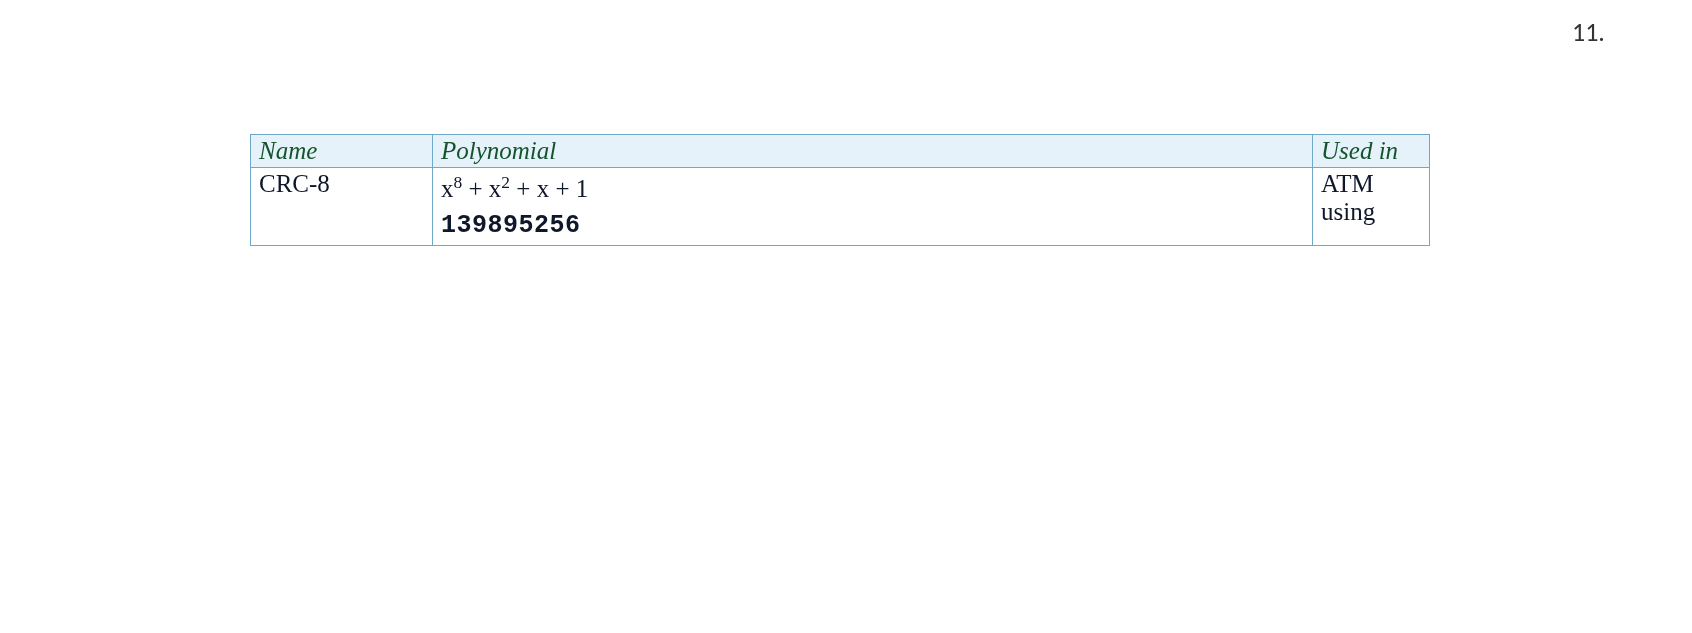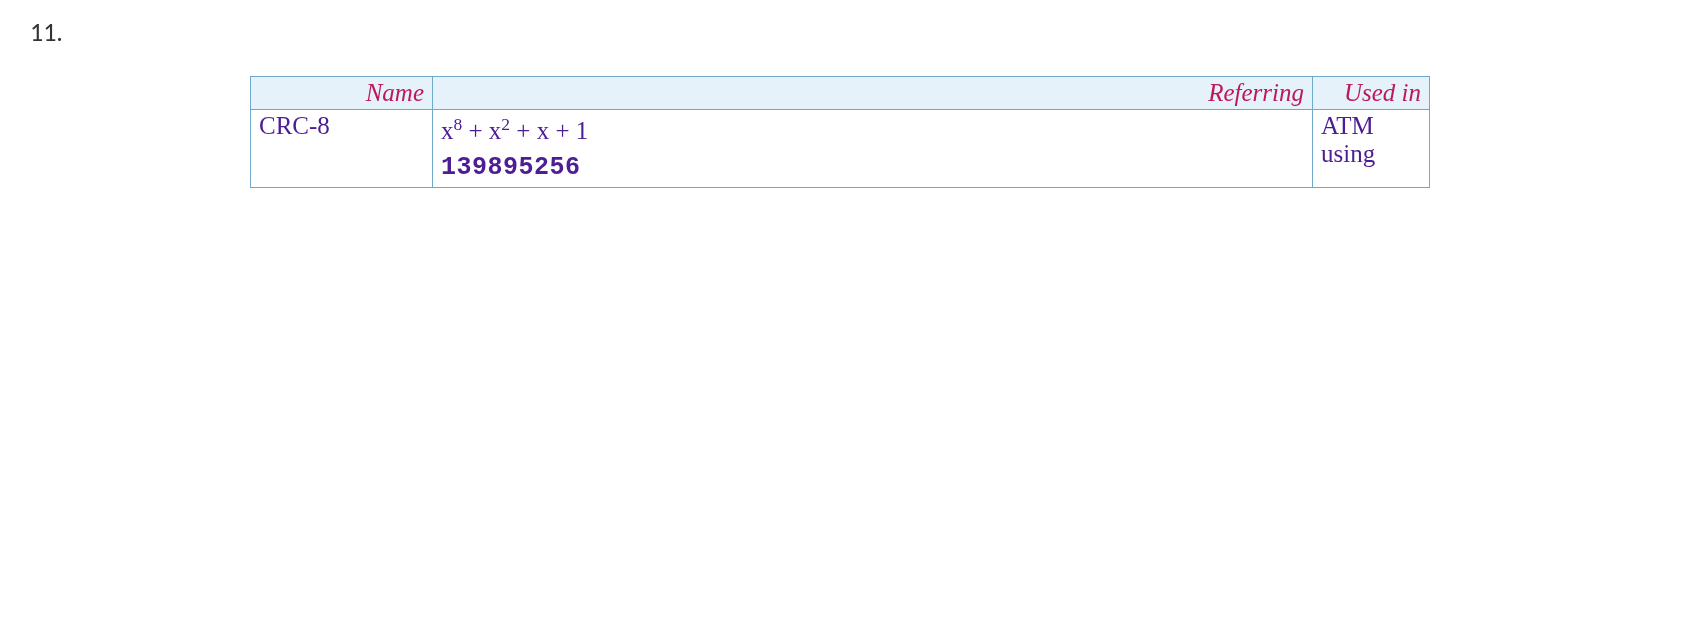--- a/index.html
+++ b/index.html
@@ -8,20 +8,21 @@
     color: #333;
     margin: 0;
     padding: 16px 30px;
     background: #fff;
     width: 1692px;
     box-sizing: border-box;
   }
   .question {
     display: flex;
     align-items: flex-end;
+    flex-direction: column;
   }
   .qnum {
     width: 90px;
     flex: 0 0 90px;
   }
   .qbody {
     flex: 1;
     line-height: 1.35;
   }
   .part {
@@ -40,29 +41,29 @@
     padding: 2px 8px;
     text-align: left;
     vertical-align: top;
     font-size: 25px;
   }
   table.crc th {
     background: #e6f2f9;
     font-family: 'Times New Roman', Times, serif;
     font-style: italic;
     font-weight: normal;
-    text-align: right;
-    color: #be185d;
+    text-align: left;
+    color: #14532d;
   }
   table.crc th.name { width: 165px; }
   table.crc th.poly { width: auto; }
   table.crc th.used { width: 100px; }
   table.crc td {
     font-family: 'Times New Roman', Times, serif;
-    color: #4c1d95;
+    color: #0f172a;
   }
   .poly-expr sup {
     font-size: 0.7em;
     vertical-align: super;
   }
   .poly-cell {
     line-height: 1.4;
   }
   .binary {
     font-family: Consolas, 'Courier New', monospace;
@@ -78,21 +79,21 @@
   <div class="qnum">11.</div>
   <div class="qbody">
   </div>
 </div>
 
 <div class="table-wrap">
   <table class="crc">
     <thead>
       <tr>
         <th class="name">Name</th>
-        <th class="poly">Referring</th>
+        <th class="poly">Polynomial</th>
         <th class="used">Used in</th>
       </tr>
     </thead>
     <tbody>
       <tr>
         <td>CRC-8</td>
         <td class="poly-cell">
           <span class="poly-expr"><span>x</span><sup>8</sup><span> + x</span><sup>2</sup><span> + x + 1</span></span><br>
           <span class="binary">139895256</span>
         </td>

